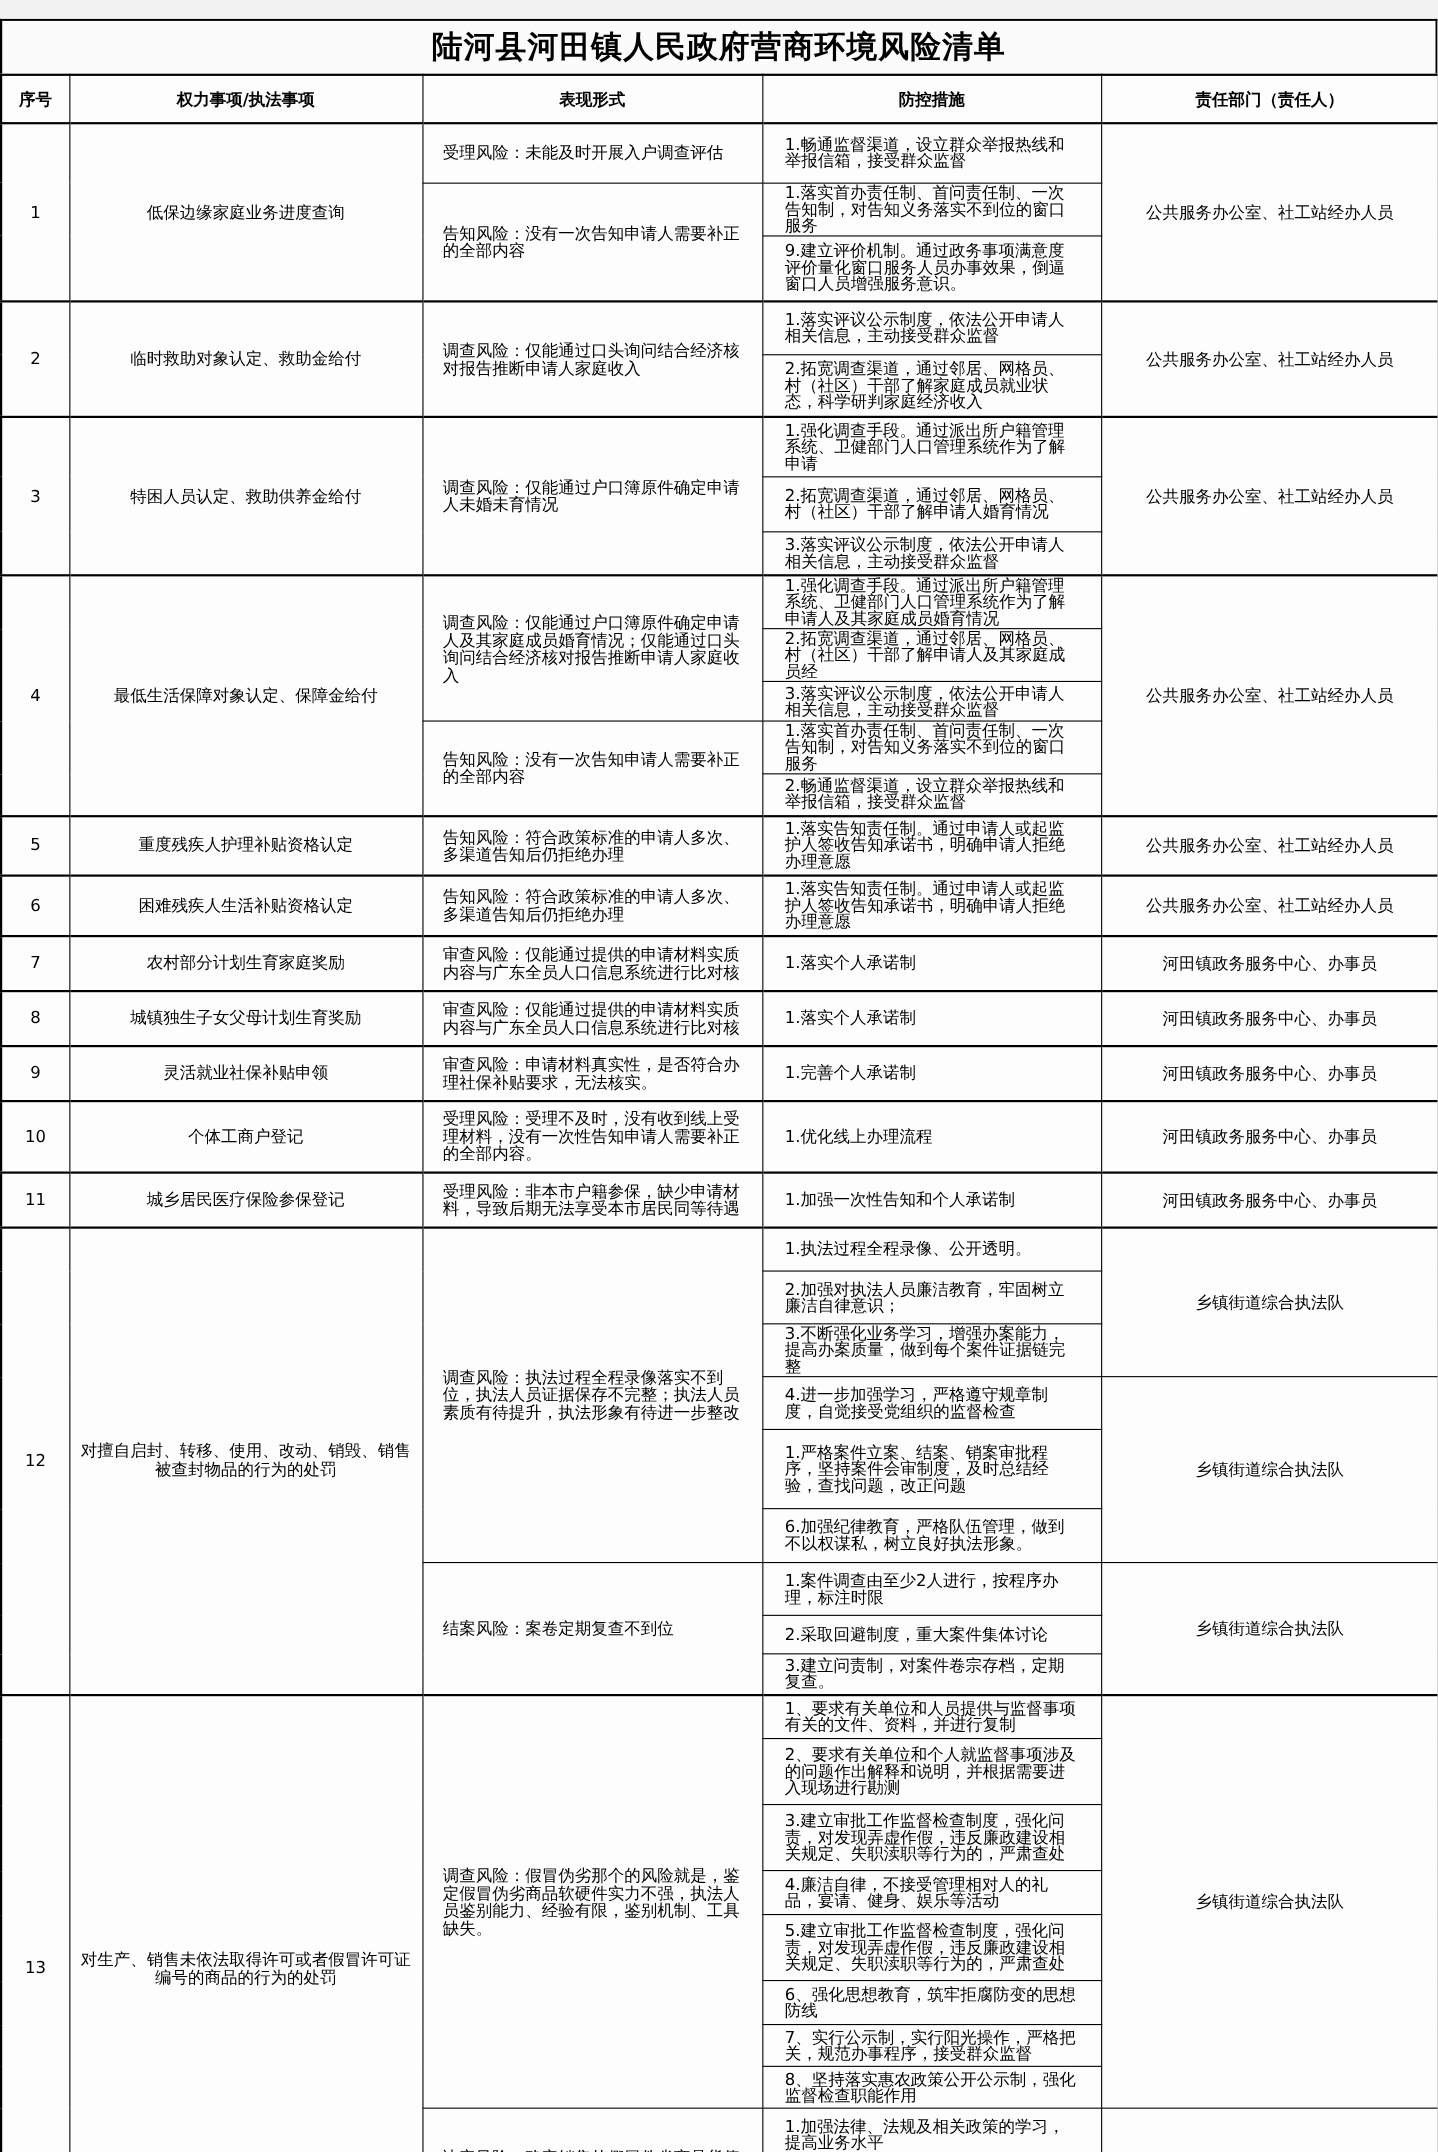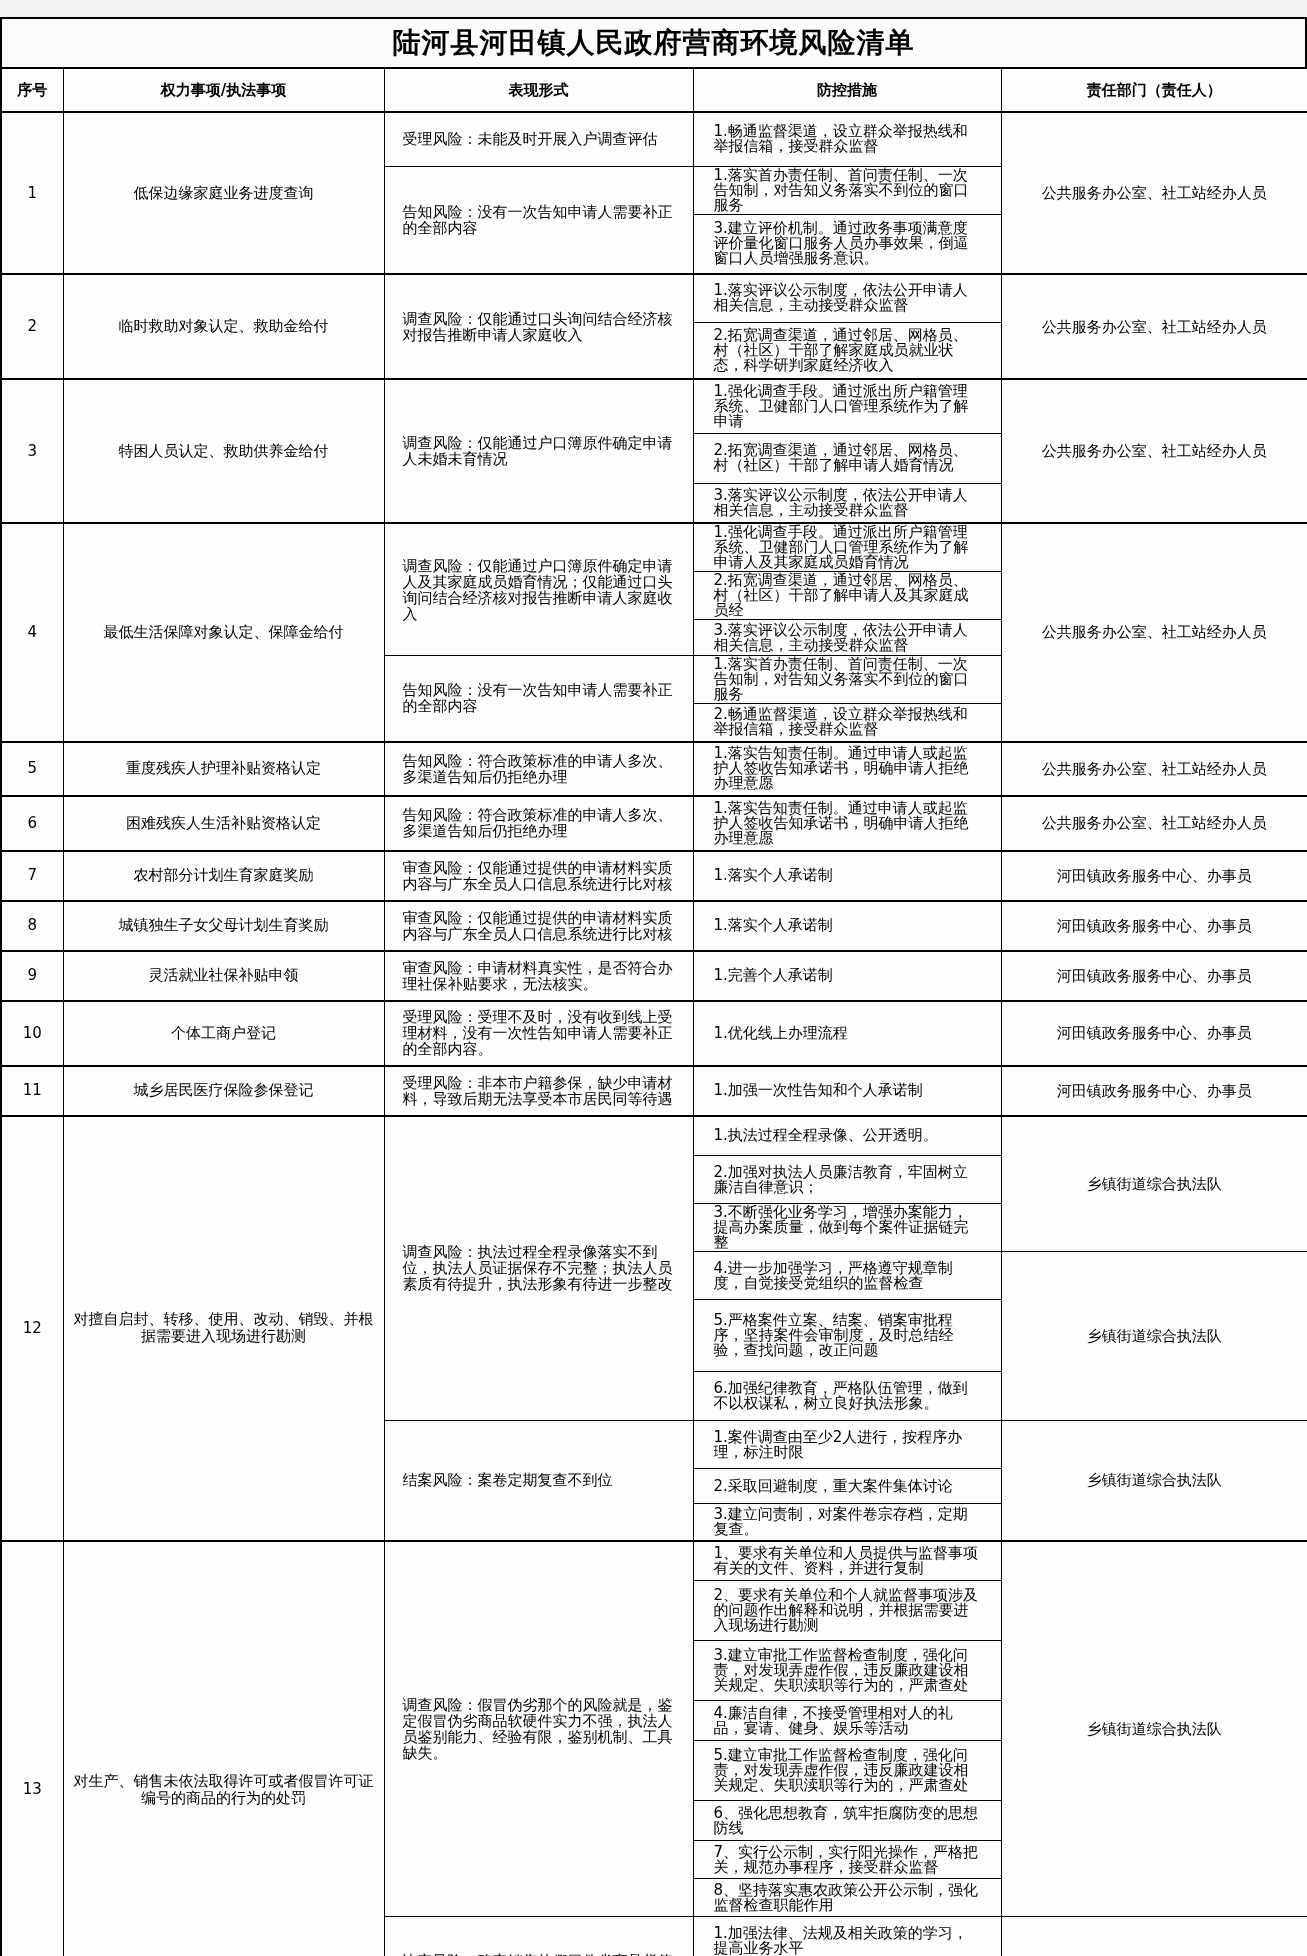--- a/index.html
+++ b/index.html
@@ -47,21 +47,21 @@
           <td class="item" rowspan="3">低保边缘家庭业务进度查询</td>
           <td class="form">受理风险：未能及时开展入户调查评估</td>
           <td class="measure">1.畅通监督渠道，设立群众举报热线和举报信箱，接受群众监督</td>
           <td class="resp" rowspan="3">公共服务办公室、社工站经办人员</td>
         </tr>
         <tr style="height: 48px;">
           <td class="form" rowspan="2">告知风险：没有一次告知申请人需要补正的全部内容</td>
           <td class="measure">1.落实首办责任制、首问责任制、一次告知制，对告知义务落实不到位的窗口服务</td>
         </tr>
         <tr style="height: 60px;">
-          <td class="measure">3.建立评价机制。通过政务事项满意度评价量化窗口服务人员办事效果，倒逼窗口人员增强服务意识。</td>
+          <td class="measure">9.建立评价机制。通过政务事项满意度评价量化窗口服务人员办事效果，倒逼窗口人员增强服务意识。</td>
         </tr>
         <tr class="row-start" style="height: 48px;">
           <td class="num" rowspan="2">2</td>
           <td class="item" rowspan="2">临时救助对象认定、救助金给付</td>
           <td class="form" rowspan="2">调查风险：仅能通过口头询问结合经济核对报告推断申请人家庭收入</td>
           <td class="measure">1.落实评议公示制度，依法公开申请人相关信息，主动接受群众监督</td>
           <td class="resp" rowspan="2">公共服务办公室、社工站经办人员</td>
         </tr>
         <tr style="height: 57px;">
           <td class="measure">2.拓宽调查渠道，通过邻居、网格员、村（社区）干部了解家庭成员就业状态，科学研判家庭经济收入</td>
@@ -143,37 +143,37 @@
         </tr>
         <tr class="row-start" style="height: 40px;">
           <td class="num">11</td>
           <td class="item">城乡居民医疗保险参保登记</td>
           <td class="form">受理风险：非本市户籍参保，缺少申请材料，导致后期无法享受本市居民同等待遇</td>
           <td class="measure">1.加强一次性告知和个人承诺制</td>
           <td class="resp">河田镇政务服务中心、办事员</td>
         </tr>
         <tr class="row-start" style="height: 40px;">
           <td class="num" rowspan="9">12</td>
-          <td class="item" rowspan="9">对擅自启封、转移、使用、改动、销毁、并根据需要进入现场进行勘测</td>
+          <td class="item" rowspan="9">对擅自启封、转移、使用、改动、销毁、销售被查封物品的行为的处罚</td>
           <td class="form" rowspan="6">调查风险：执法过程全程录像落实不到位，执法人员证据保存不完整；执法人员素质有待提升，执法形象有待进一步整改</td>
           <td class="measure">1.执法过程全程录像、公开透明。</td>
           <td class="resp" rowspan="3">乡镇街道综合执法队</td>
         </tr>
         <tr style="height: 48px;">
           <td class="measure">2.加强对执法人员廉洁教育，牢固树立廉洁自律意识；</td>
         </tr>
         <tr style="height: 48px;">
           <td class="measure">3.不断强化业务学习，增强办案能力，提高办案质量，做到每个案件证据链完整</td>
         </tr>
         <tr style="height: 48px;">
           <td class="measure">4.进一步加强学习，严格遵守规章制度，自觉接受党组织的监督检查</td>
           <td class="resp" rowspan="3">乡镇街道综合执法队</td>
         </tr>
         <tr style="height: 72px;">
-          <td class="measure">5.严格案件立案、结案、销案审批程序，坚持案件会审制度，及时总结经验，查找问题，改正问题</td>
+          <td class="measure">1.严格案件立案、结案、销案审批程序，坚持案件会审制度，及时总结经验，查找问题，改正问题</td>
         </tr>
         <tr style="height: 49px;">
           <td class="measure">6.加强纪律教育，严格队伍管理，做到不以权谋私，树立良好执法形象。</td>
         </tr>
         <tr style="height: 48px;">
           <td class="form" rowspan="3">结案风险：案卷定期复查不到位</td>
           <td class="measure">1.案件调查由至少2人进行，按程序办理，标注时限</td>
           <td class="resp" rowspan="3">乡镇街道综合执法队</td>
         </tr>
         <tr style="height: 35px;">

